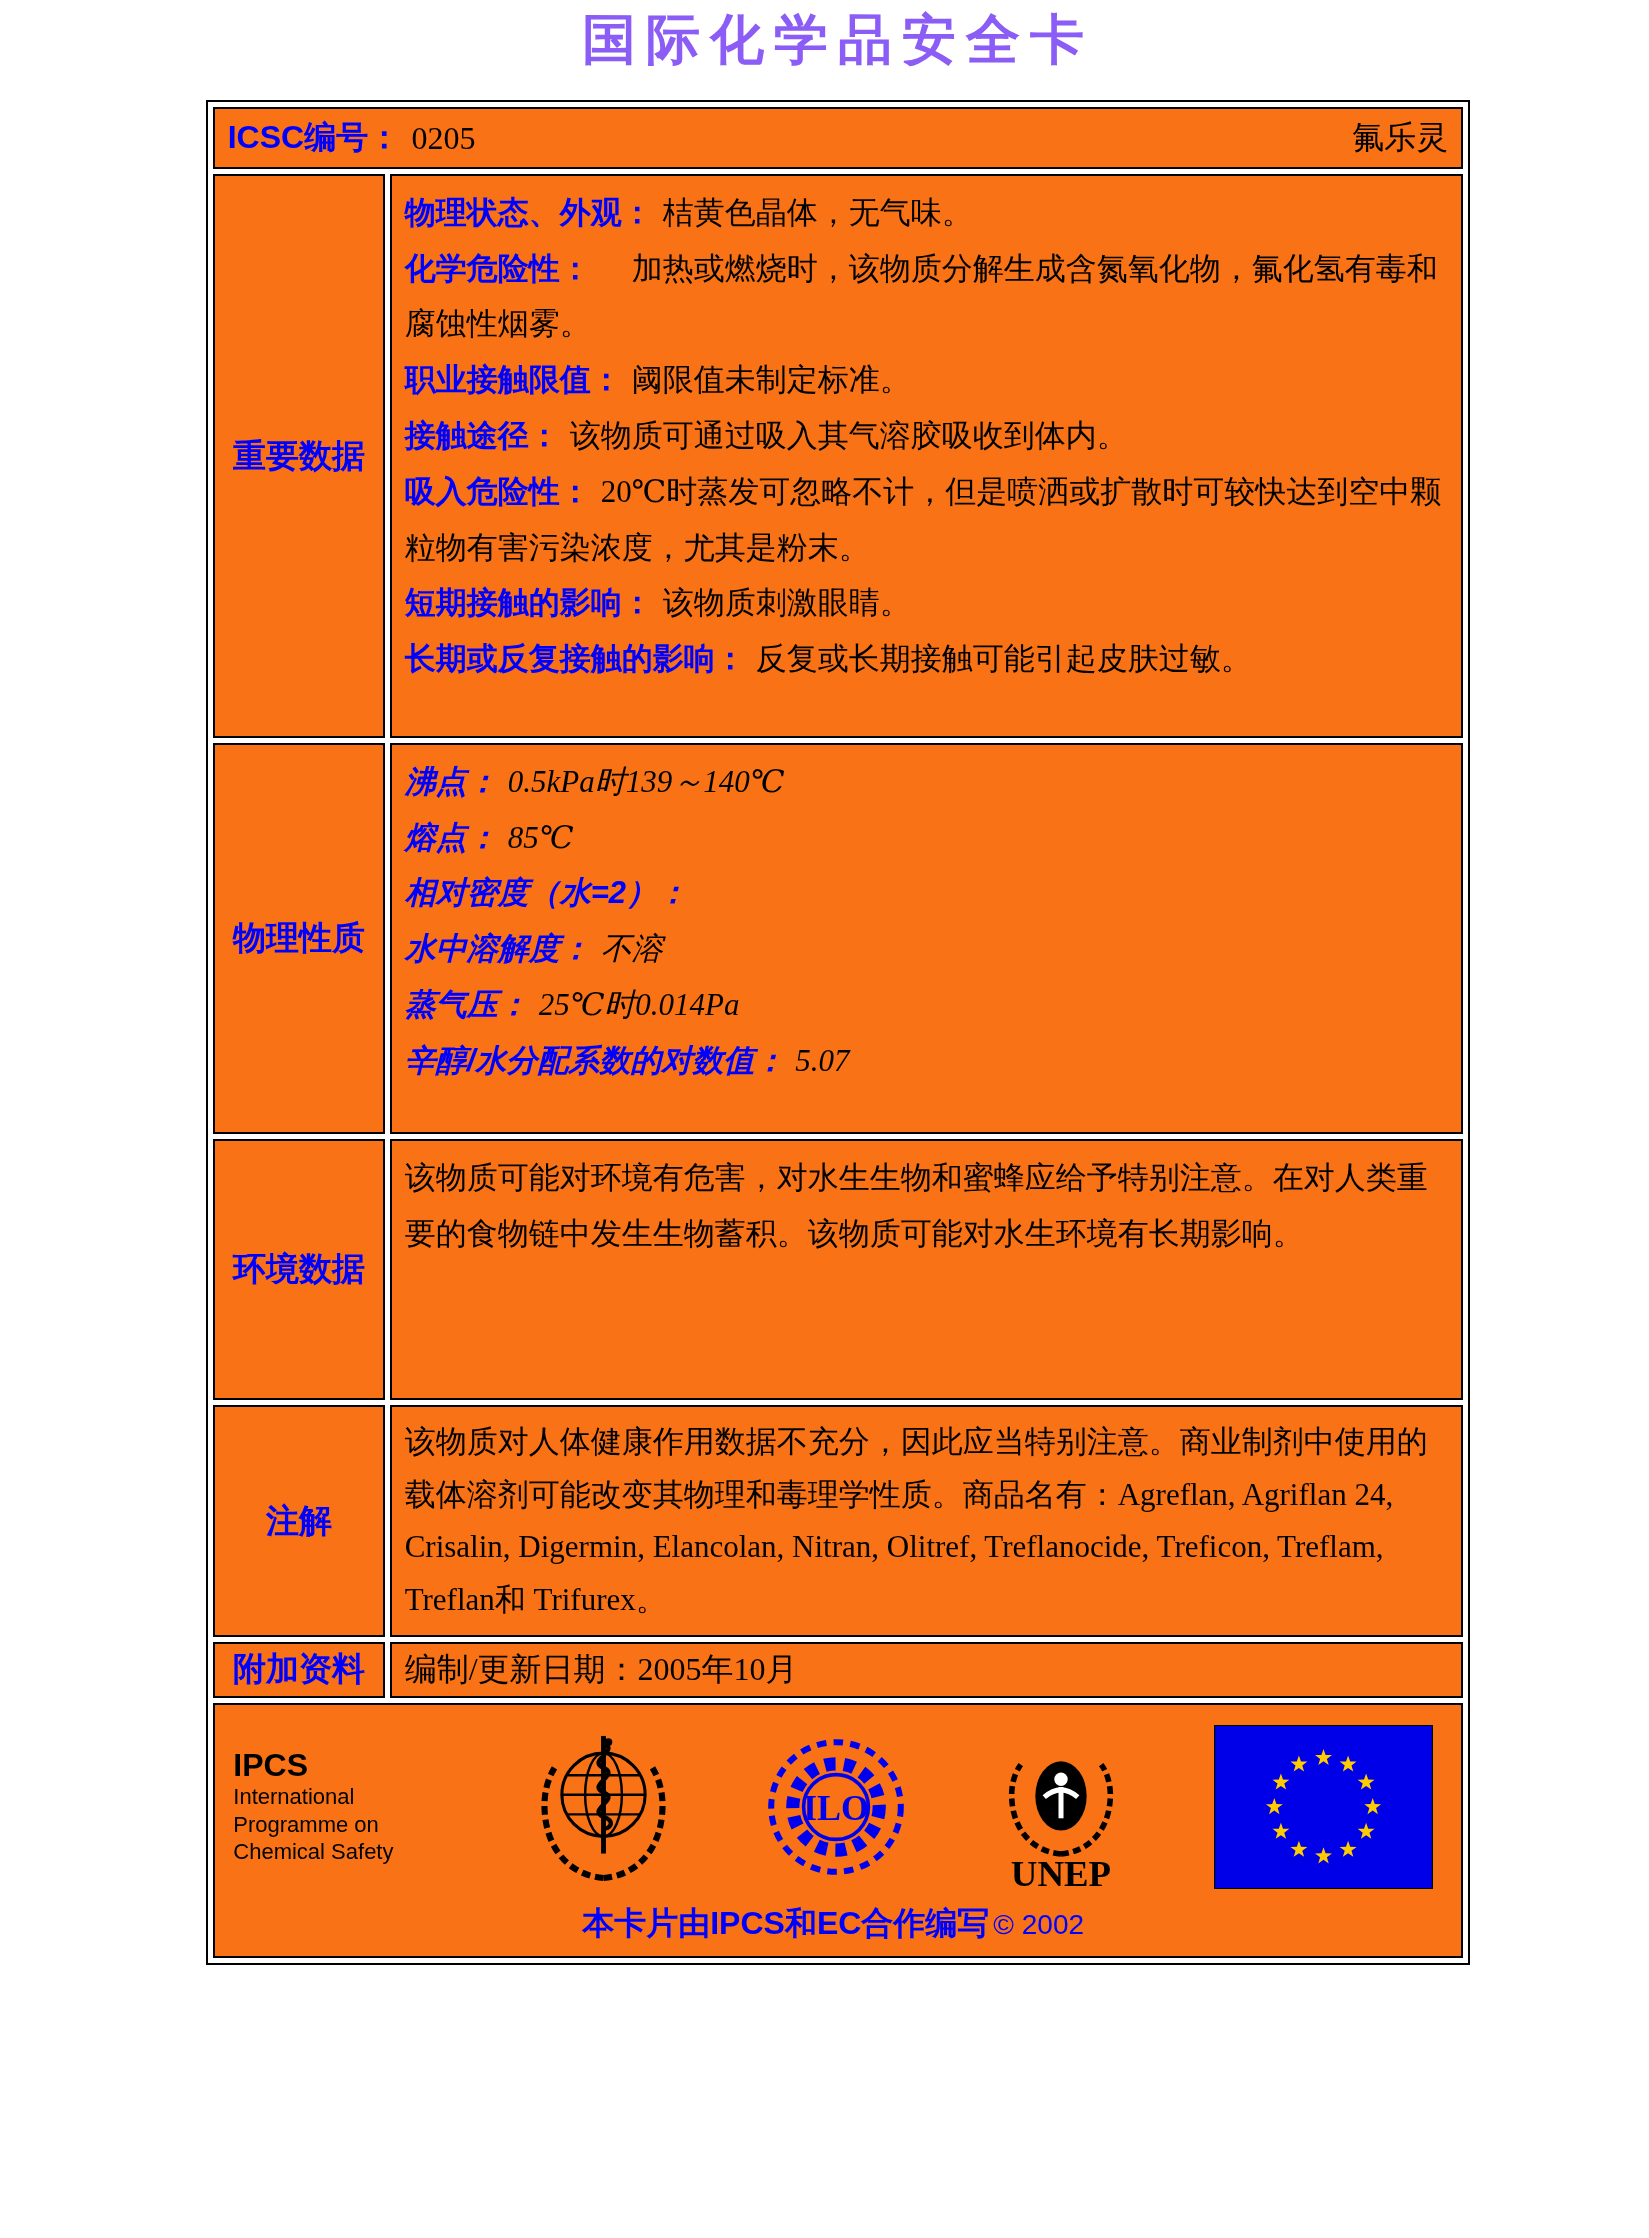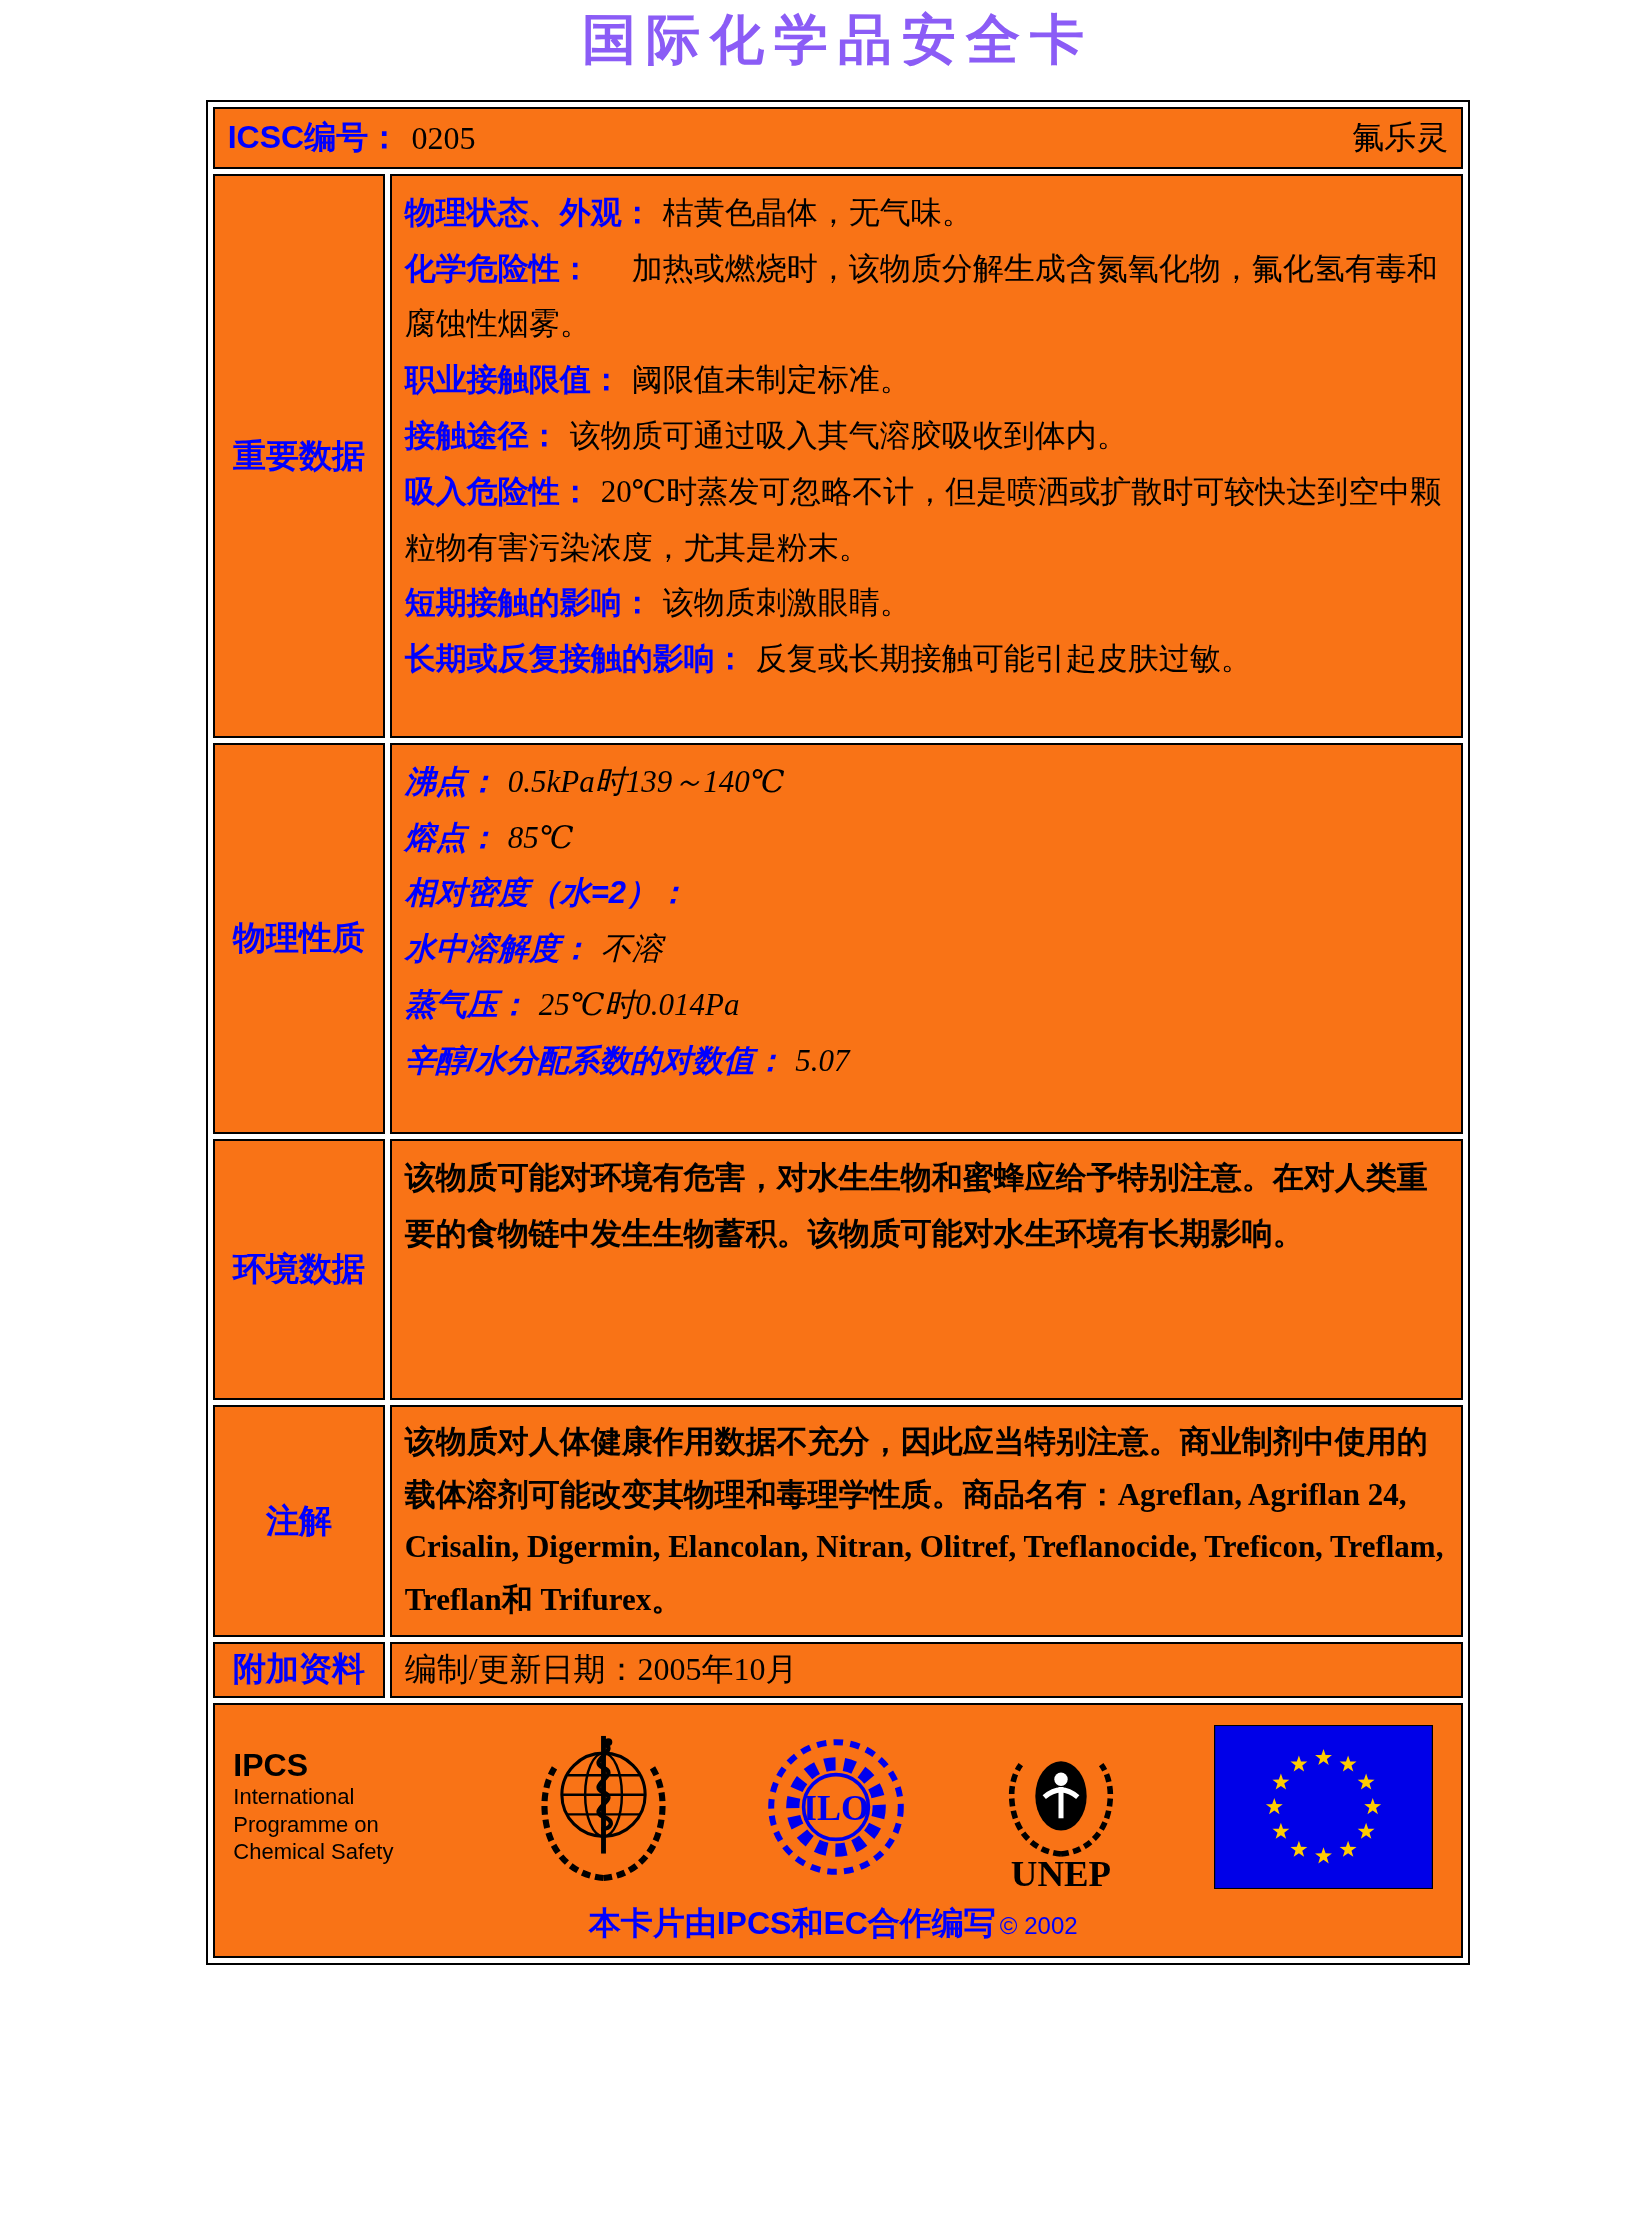--- a/index.html
+++ b/index.html
@@ -28,39 +28,39 @@
   td.content{padding:8.5px 12.7px;font-size:31px;}
   td.h-important{height:543px;}
   td.h-physical{height:370px;font-style:italic;}
   td.h-environment{height:240px;}
   p.line{margin:0;line-height:1.8;}
   .fl{
     color:#0000FF;font-family:"Liberation Sans","DejaVu Sans",sans-serif;
     font-weight:bold;margin-right:10px;
   }
   .fv{color:#000;}
-  .text-block{margin:0;line-height:1.65;font-weight:bold;}
+  .text-block{margin:0;line-height:1.65;}
   
   td.header-cell{height:58px;vertical-align:middle;padding:0 12.7px;}
   .hdr{display:flex;align-items:center;font-size:32px;}
   .hdr-label{color:#0000FF;font-family:"Liberation Sans","DejaVu Sans",sans-serif;font-weight:bold;margin-right:11.3px;}
   .hdr-name{margin-left:auto;}
   
   td.addl-cell{padding:4.2px 12.7px;font-size:32px;}
   .addl-label{font-weight:normal;}
   
   td.logos-cell{padding:17px 28px 10px 18.3px;}
   .logos-row{display:flex;align-items:center;justify-content:space-between;}
   .ipcs-block{width:211px;}
   .ipcs-title{font-family:"Liberation Sans","DejaVu Sans",sans-serif;font-weight:bold;font-size:32px;line-height:1.1;}
   .ipcs-line{display:block;font-family:"Liberation Sans","DejaVu Sans",sans-serif;font-size:22px;line-height:1.25;}
   .unep-wrap{text-align:center;}
   .logo-caption{text-align:center;margin-top:10px;font-size:32px;}
   .caption-main{color:#0000FF;font-family:"Liberation Sans","DejaVu Sans",sans-serif;font-weight:bold;}
-  .caption-copy{color:#0000FF;font-family:"Liberation Sans","DejaVu Sans",sans-serif;font-size:24px;margin-left:4px;}
+  .caption-copy{color:#0000FF;font-family:"Liberation Sans","DejaVu Sans",sans-serif;font-size:28px;margin-left:4px;}
   
   td.legal-cell{height:61px;vertical-align:middle;padding:5.6px 10px;font-size:30px;}
   .legal-label{font-family:"Liberation Sans","DejaVu Sans",sans-serif;font-weight:bold;margin-right:7px;}
 </style>
 </head>
 <body>
 
 <div class="sheet">
 
   <h1 class="page-title">国际化学品安全卡</h1>

